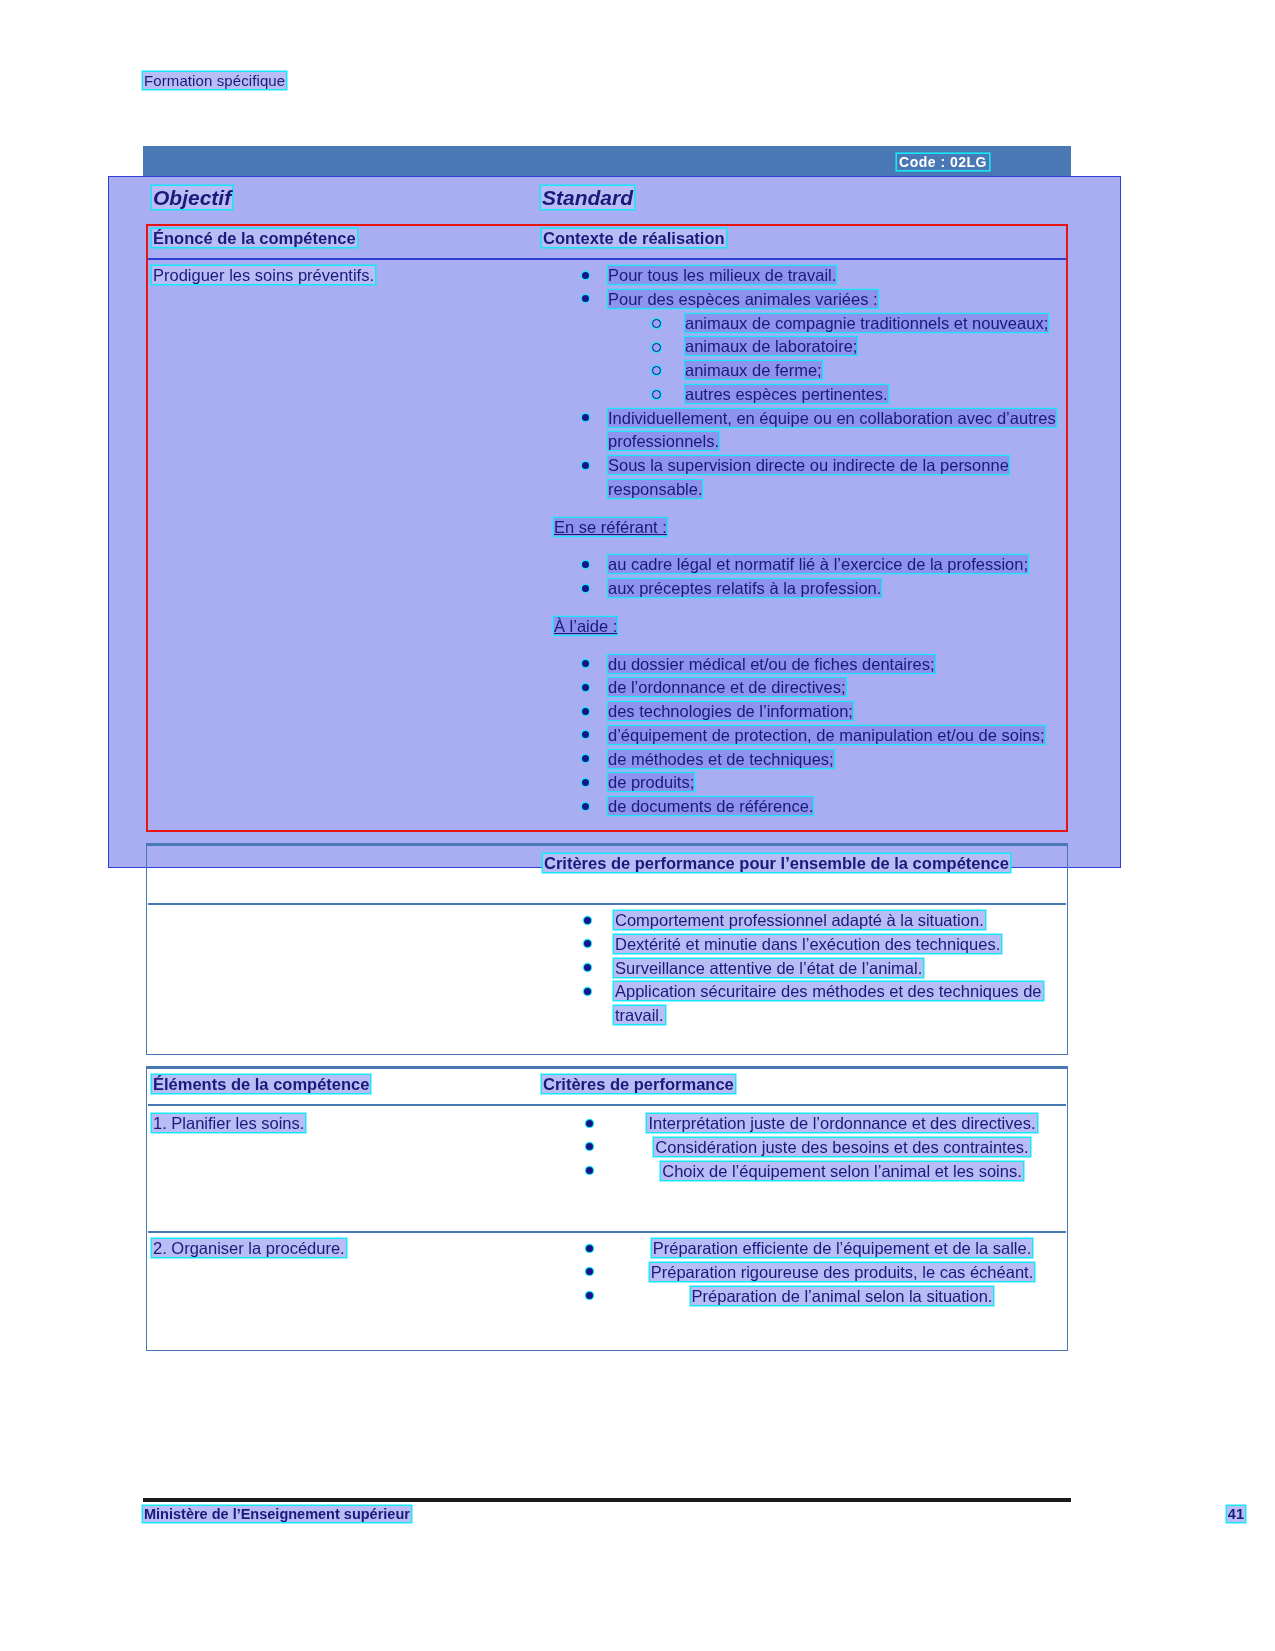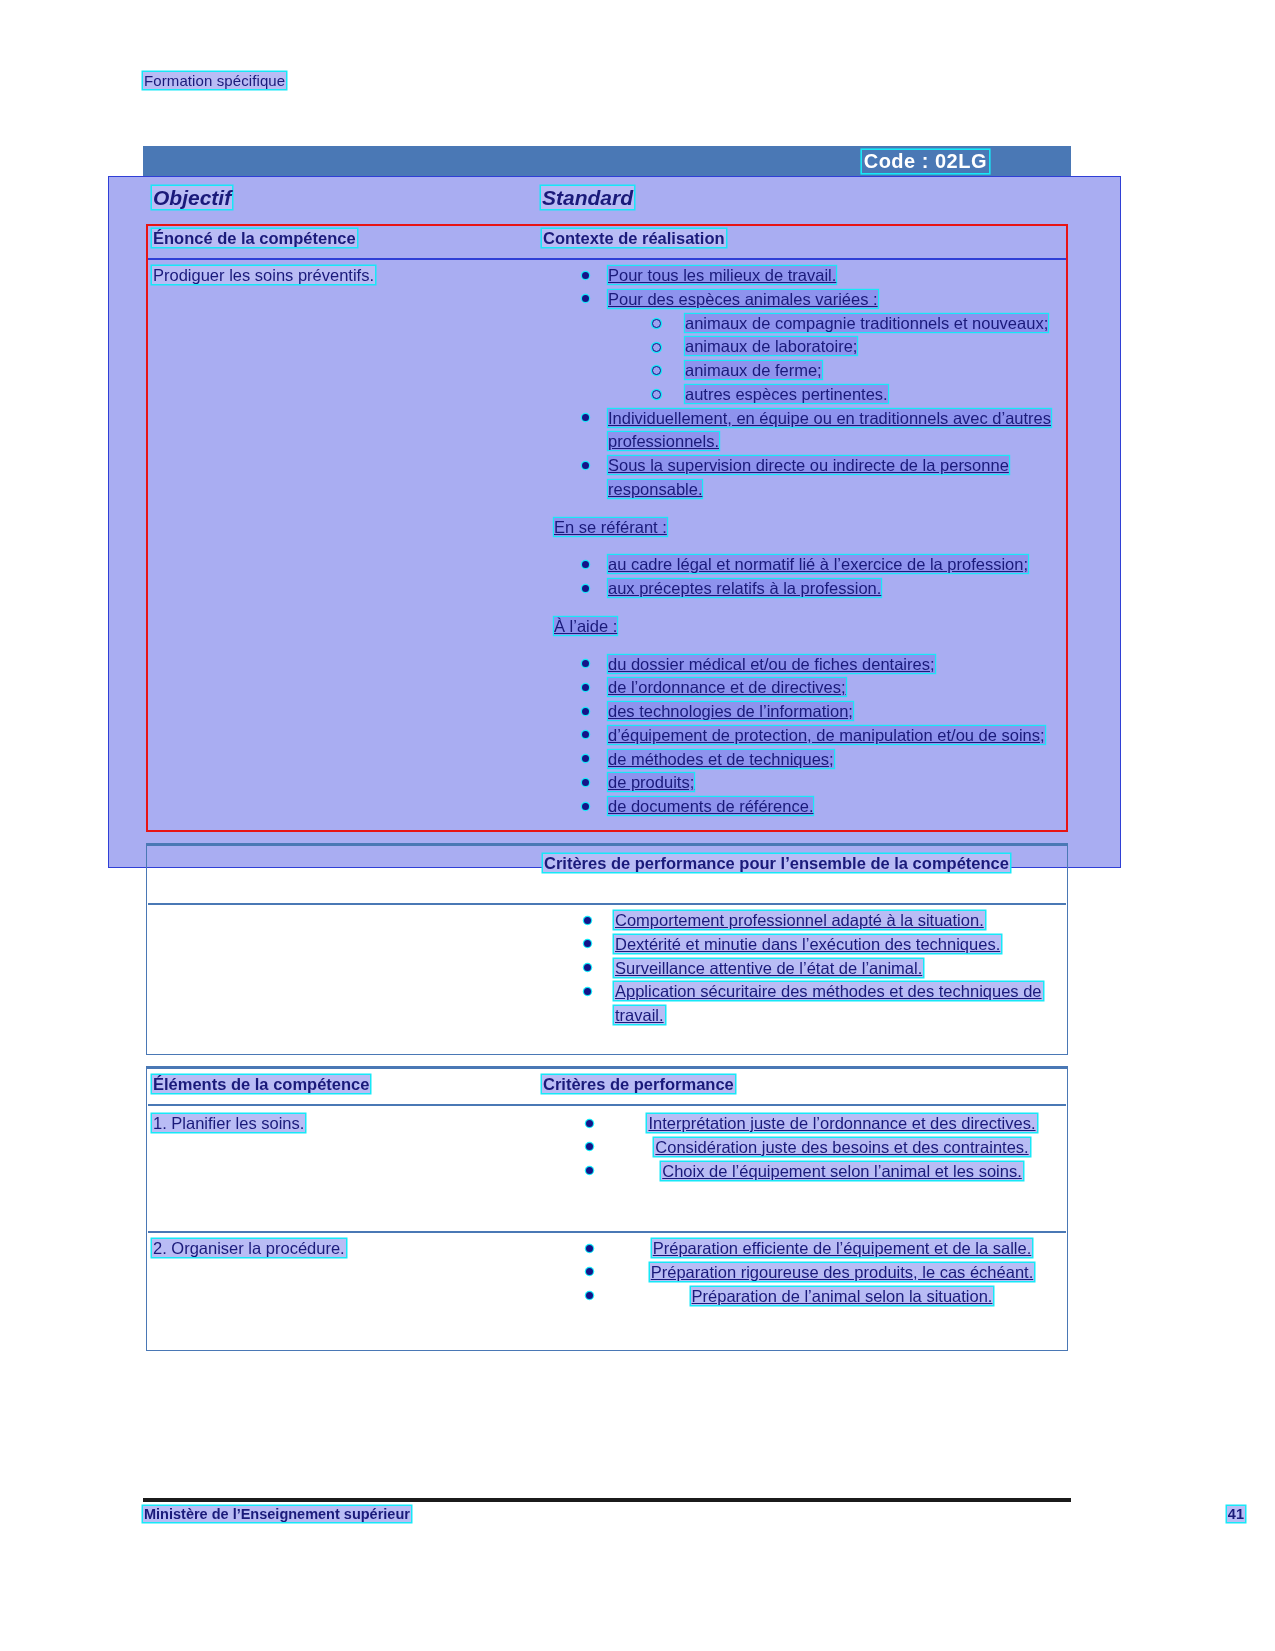--- a/index.html
+++ b/index.html
@@ -38,21 +38,21 @@
 
   
   .codebar {
     position:absolute; left:143px; top:146px; width:928px; height:34px;
     background:#4a78b5;
     border-bottom:3px solid #2a3fd0;
     color:#ffffff;
     display:flex; align-items:center; justify-content:flex-end;
   }
   .codebar .codetext{
-    font-size:20px; font-weight:bold; letter-spacing:0.5px;
+    font-size:14px; font-weight:bold; letter-spacing:0.5px;
     margin-right:82px; color:#ffffff;
     background:transparent; box-shadow:0 0 0 1.6px #17e8f7; padding:0 2px;
   }
 
   
   .region-overlay {
     position:absolute; left:108px; top:176px; width:1013px; height:692px;
     background:#a9adf2;
     border:1.5px solid #2f3fd6;
   }
@@ -84,21 +84,21 @@
     background:#2f3fd6;
   }
 
   
   .content { position:absolute; left:152px; top:264px; width:916px; font-size:16.5px; }
   .col-left  { position:absolute; left:0;  top:0; width:380px; }
   .col-right { position:absolute; left:388px; top:0; width:528px; }
 
   .lede { margin:0 0 2px 0; line-height:1.45; }
 
-  ul.b { list-style:none; margin:0; padding:0;text-decoration:underline; }
+  ul.b { list-style:none; margin:0; padding:0; }
   ul.b > li {
     position:relative; padding-left:68px; line-height:1.44; margin:0 0 0 0;
   }
   ul.b > li > .bullet {
     position:absolute; left:42px; top:0.05em;
     width:7px; height:7px; background:#141489; border-radius:50%;
     box-shadow:0 0 0 1.2px #17e8f7;
     margin-top:0.42em;
   }
   ul.b2 { list-style:none; margin:0; padding:0; }
@@ -207,21 +207,21 @@
     </ul>
 
     <ul class="b2">
       <li><span class="bullet"></span><span class="hl2">animaux de compagnie traditionnels et nouveaux;</span></li>
       <li><span class="bullet"></span><span class="hl2">animaux de laboratoire;</span></li>
       <li><span class="bullet"></span><span class="hl2">animaux de ferme;</span></li>
       <li><span class="bullet"></span><span class="hl2">autres espèces pertinentes.</span></li>
     </ul>
 
     <ul class="b">
-      <li><span class="bullet"></span><span class="hl2">Individuellement, en équipe ou en traditionnels avec d’autres professionnels.</span></li>
+      <li><span class="bullet"></span><span class="hl2">Individuellement, en équipe ou en collaboration avec d’autres professionnels.</span></li>
       <li><span class="bullet"></span><span class="hl2">Sous la supervision directe ou indirecte de la personne responsable.</span></li>
     </ul>
 
     <p class="lead-line"><span class="hl2">En se référant :</span></p>
 
     <ul class="b">
       <li><span class="bullet"></span><span class="hl2">au cadre légal et normatif lié à l’exercice de la profession;</span></li>
       <li><span class="bullet"></span><span class="hl2">aux préceptes relatifs à la profession.</span></li>
     </ul>
 

